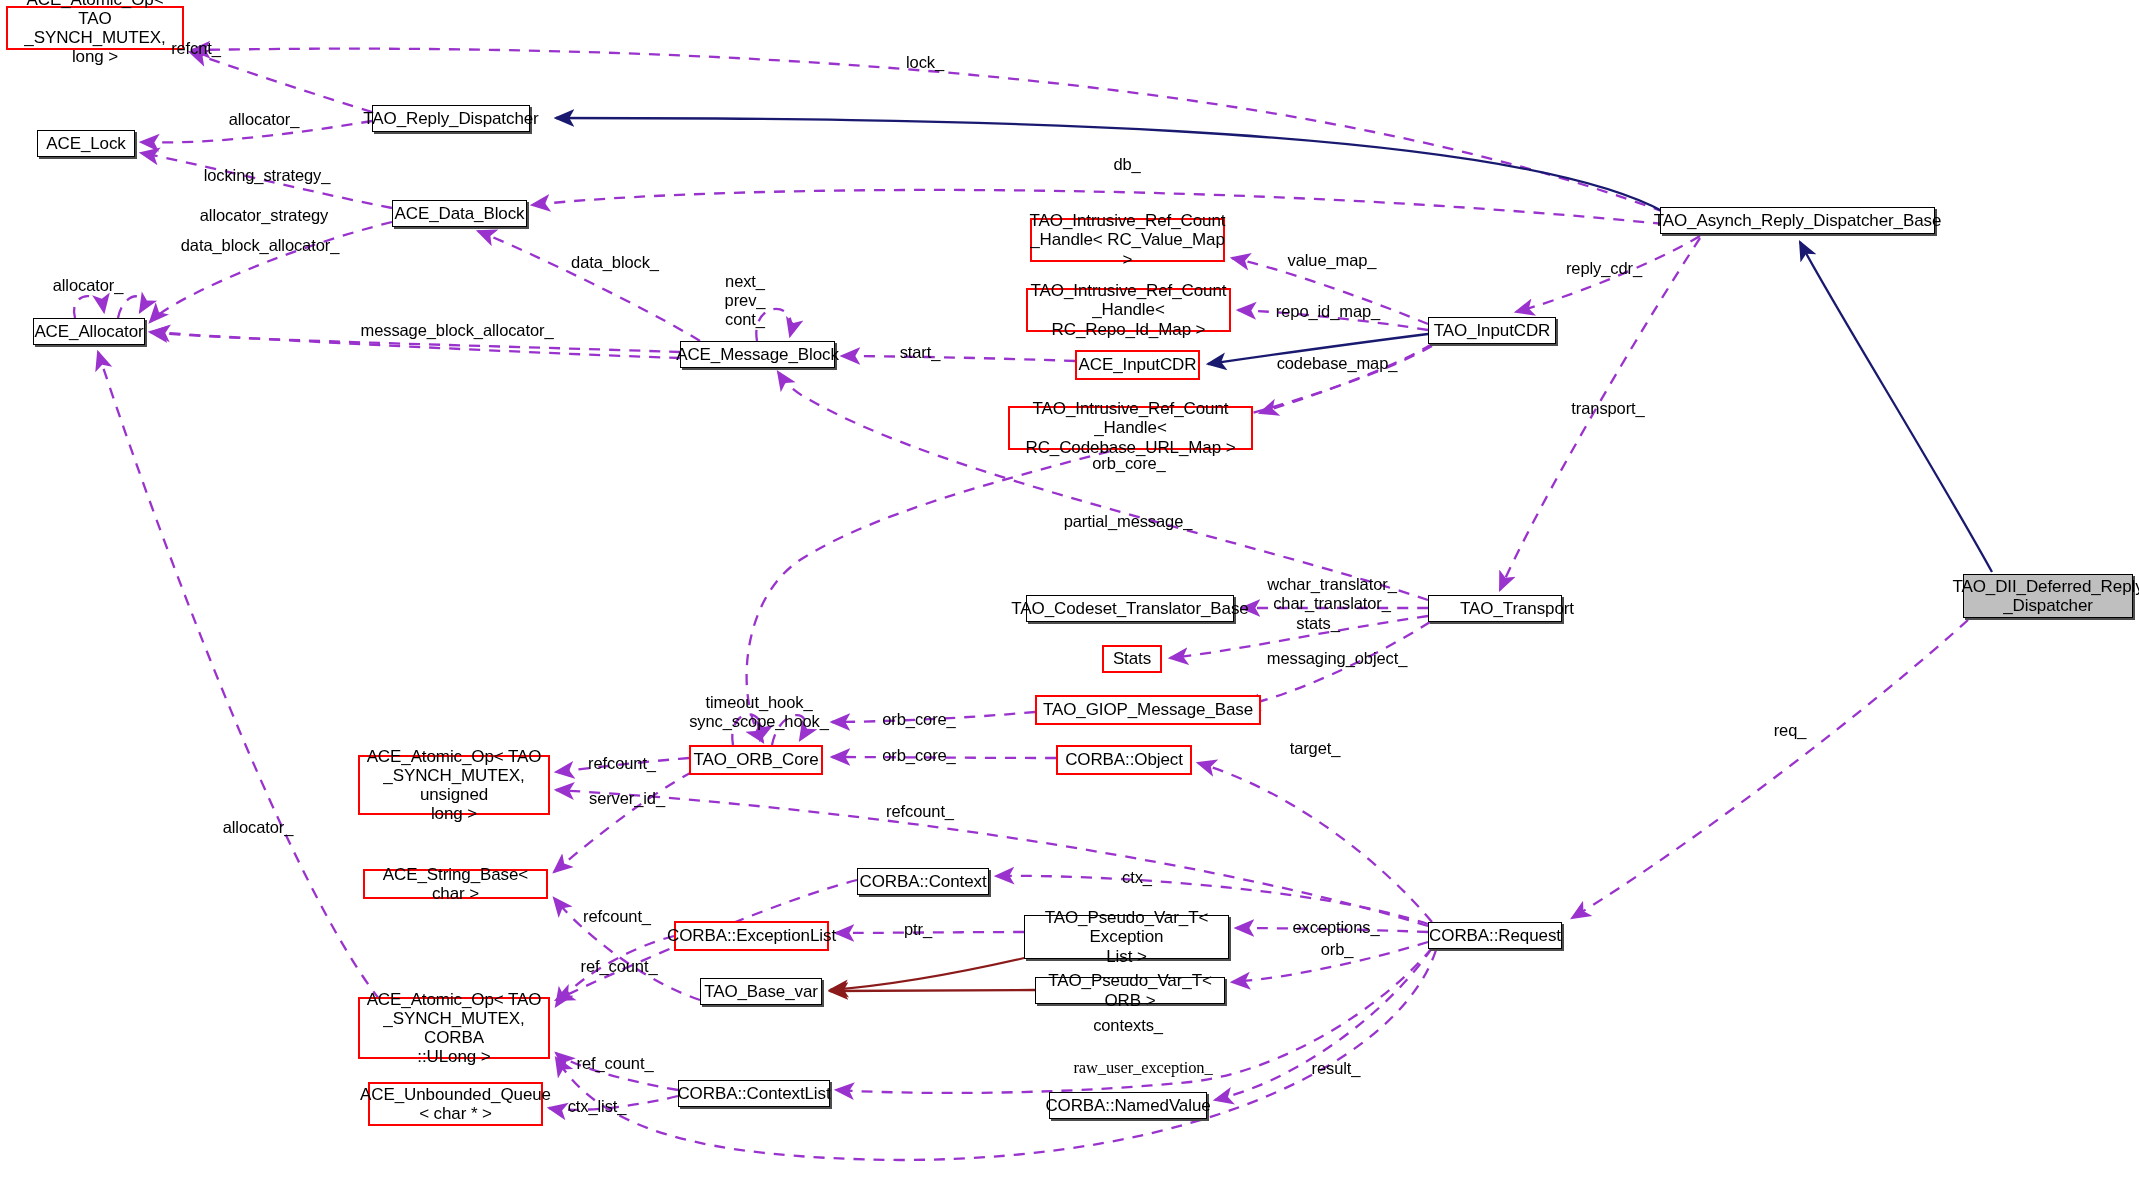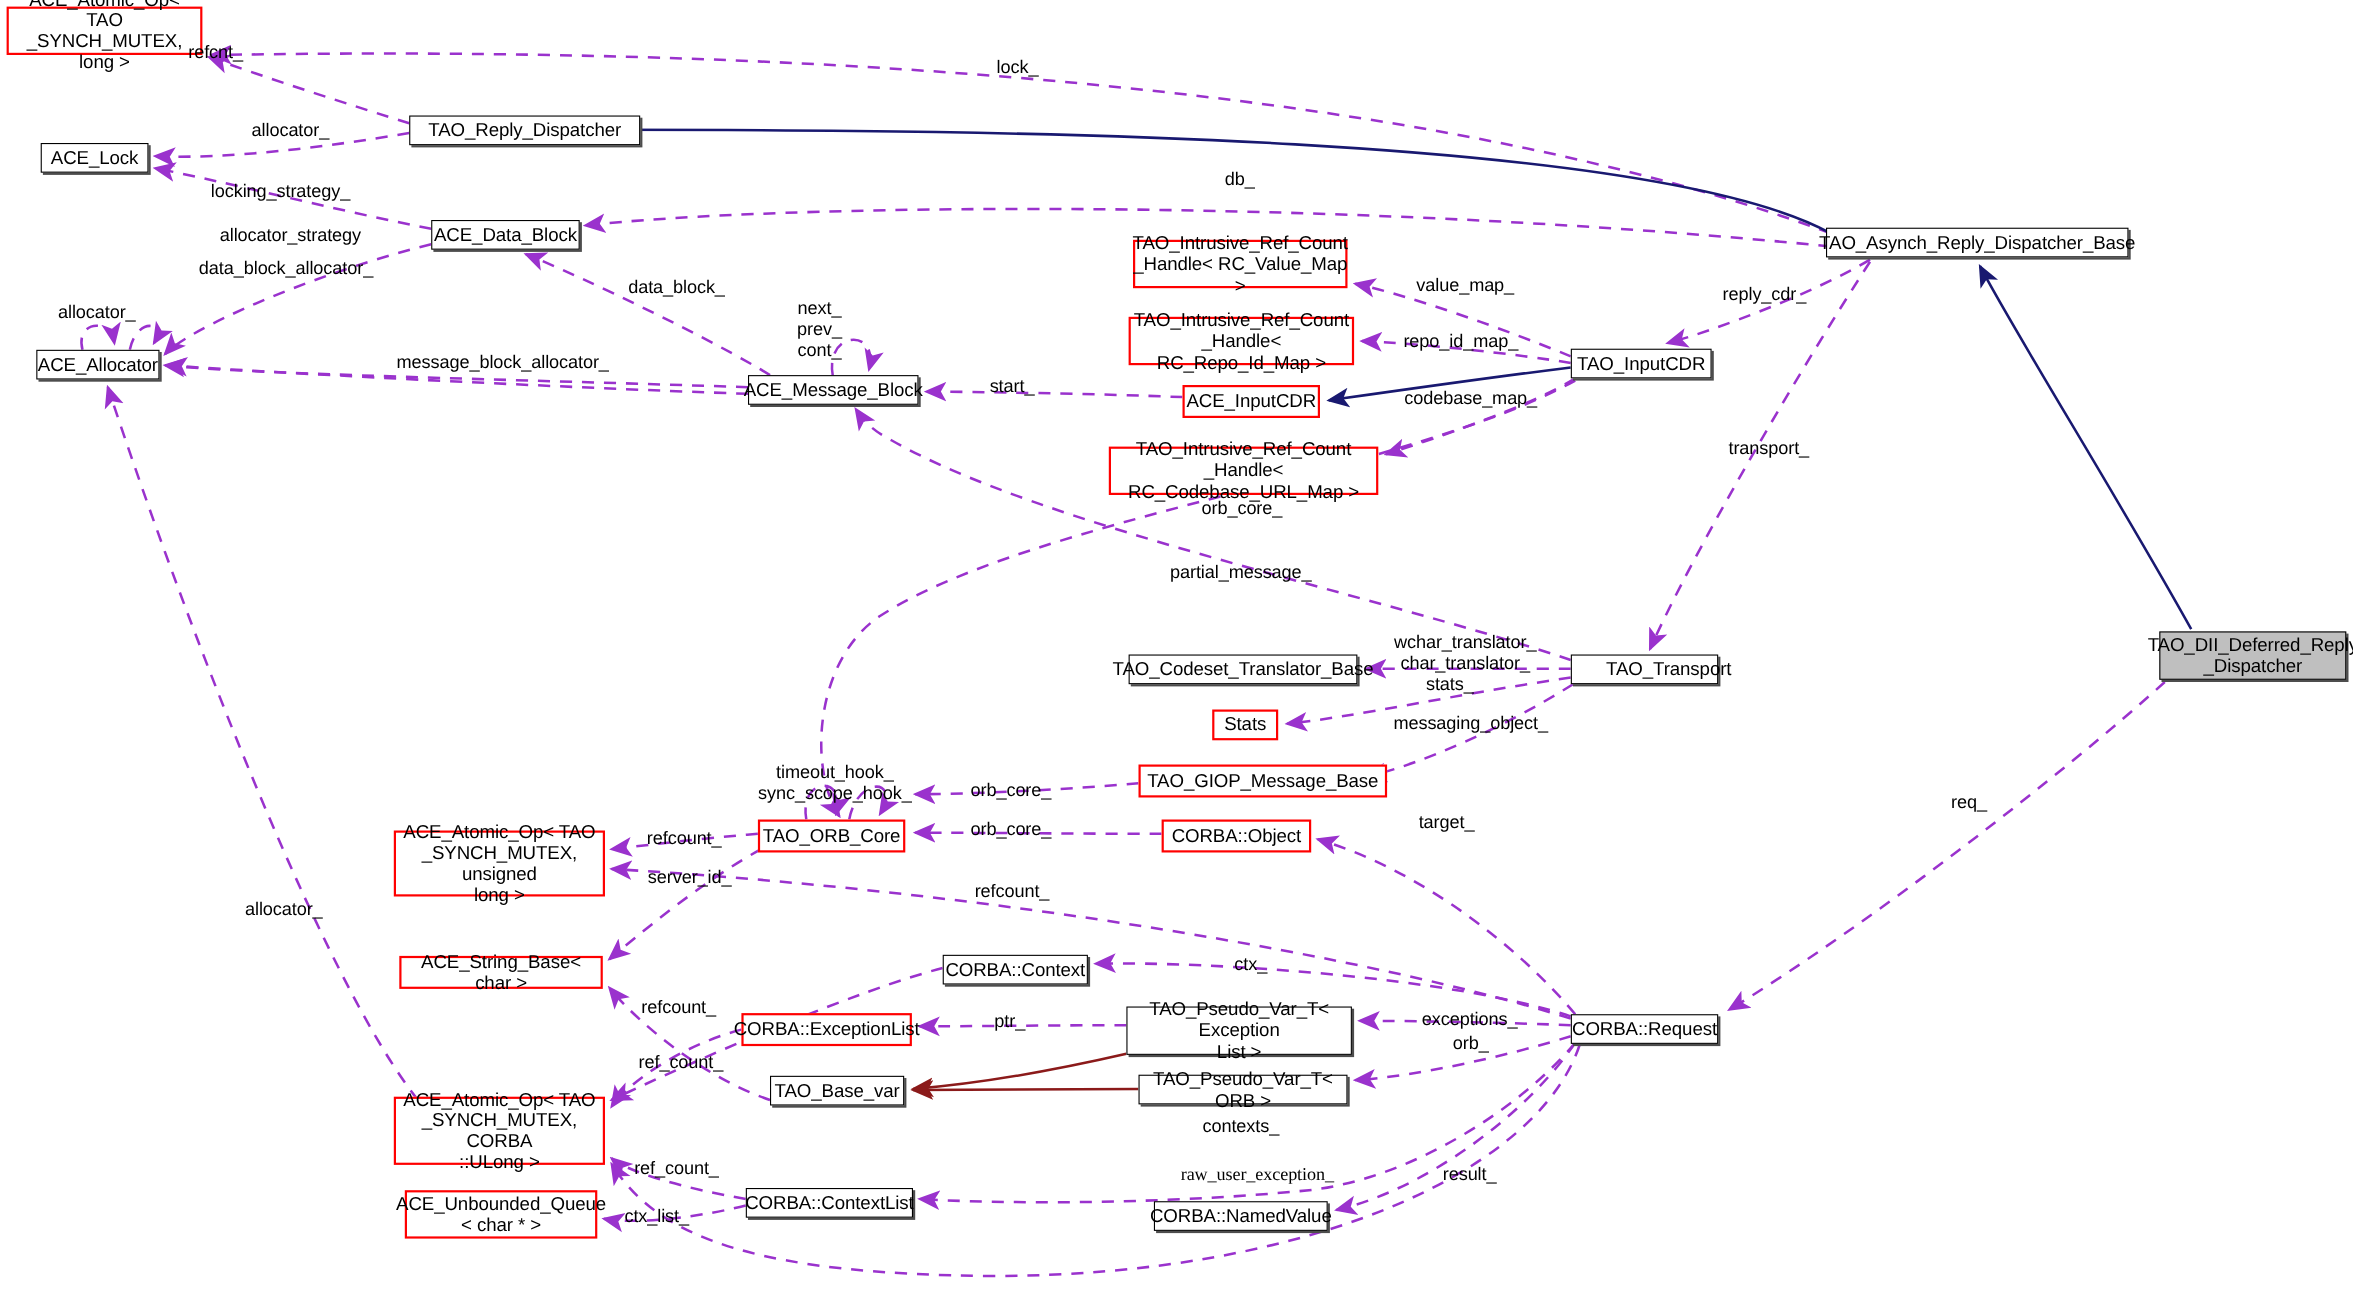--- a/index.html
+++ b/index.html
@@ -187,21 +187,21 @@
 
       <path d="M1035,990 C950,991 880,991 830,991"></path>
     </g>
   </svg>
 
   <div id="nodes">
       <div class="node red" style="left: 6px; top: 6px; width: 178px; height: 44px;">ACE_Atomic_Op&lt; TAO
 _SYNCH_MUTEX, long &gt;</div>
       <div class="node black" style="left: 37px; top: 130px; width: 98px; height: 27px;">ACE_Lock</div>
       <div class="node black" style="left: 33px; top: 318px; width: 112px; height: 27px;">ACE_Allocator</div>
-      <div class="node black" style="left: 372px; top: 105px; width: 210px; height: 27px;">TAO_Reply_Dispatcher</div>
+      <div class="node black" style="left: 372px; top: 105px; width: 158px; height: 27px;">TAO_Reply_Dispatcher</div>
       <div class="node black" style="left: 392px; top: 200px; width: 135px; height: 27px;">ACE_Data_Block</div>
       <div class="node black" style="left: 680px; top: 341px; width: 155px; height: 27px;">ACE_Message_Block</div>
       <div class="node red" style="left: 1030px; top: 218px; width: 195px; height: 44px;">TAO_Intrusive_Ref_Count
 _Handle&lt; RC_Value_Map &gt;</div>
       <div class="node red" style="left: 1026px; top: 288px; width: 205px; height: 44px;">TAO_Intrusive_Ref_Count
 _Handle&lt; RC_Repo_Id_Map &gt;</div>
       <div class="node red" style="left: 1075px; top: 350px; width: 125px; height: 30px;">ACE_InputCDR</div>
       <div class="node red" style="left: 1008px; top: 406px; width: 245px; height: 44px;">TAO_Intrusive_Ref_Count
 _Handle&lt; RC_Codebase_URL_Map &gt;</div>
       <div class="node black" style="left: 1428px; top: 317px; width: 128px; height: 27px;">TAO_InputCDR</div>
@@ -230,21 +230,21 @@
 ::ULong &gt;</div>
       <div class="node red" style="left: 368px; top: 1082px; width: 175px; height: 44px;">ACE_Unbounded_Queue
 &lt; char * &gt;</div>
       <div class="node black" style="left: 678px; top: 1080px; width: 152px; height: 27px;">CORBA::ContextList</div>
       <div class="node black" style="left: 1049px; top: 1092px; width: 158px; height: 27px;">CORBA::NamedValue</div>
     </div>
   <div id="labels">
       <div class="edge-label" style="left: 196px; top: 48px;">refcnt_</div>
       <div class="edge-label" style="left: 925px; top: 62px;">lock_</div>
       <div class="edge-label" style="left: 264px; top: 119px;">allocator_</div>
-      <div class="edge-label" style="left: 255px; top: 175px;">locking_strategy_</div>
+      <div class="edge-label" style="left: 267px; top: 175px;">locking_strategy_</div>
       <div class="edge-label" style="left: 1127px; top: 164px;">db_</div>
       <div class="edge-label" style="left: 264px; top: 215px;">allocator_strategy</div>
       <div class="edge-label" style="left: 260px; top: 245px;">data_block_allocator_</div>
       <div class="edge-label" style="left: 1332px; top: 260px;">value_map_</div>
       <div class="edge-label" style="left: 615px; top: 262px;">data_block_</div>
       <div class="edge-label" style="left: 745px; top: 300px;">next_
 prev_
 cont_</div>
       <div class="edge-label" style="left: 1328px; top: 311px;">repo_id_map_</div>
       <div class="edge-label" style="left: 1604px; top: 268px;">reply_cdr_</div>

